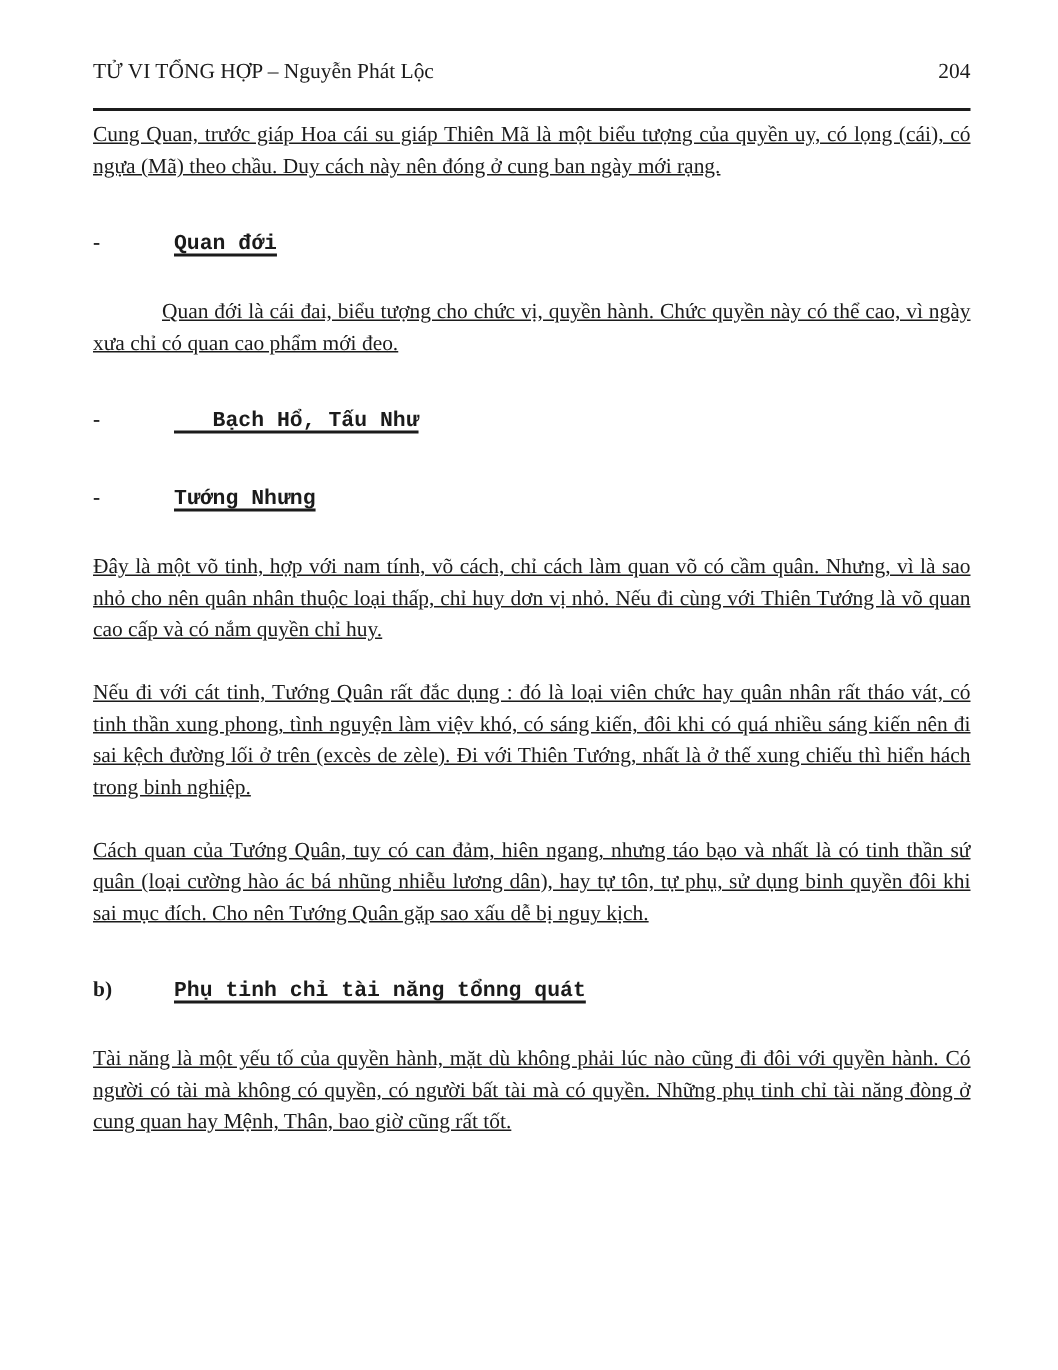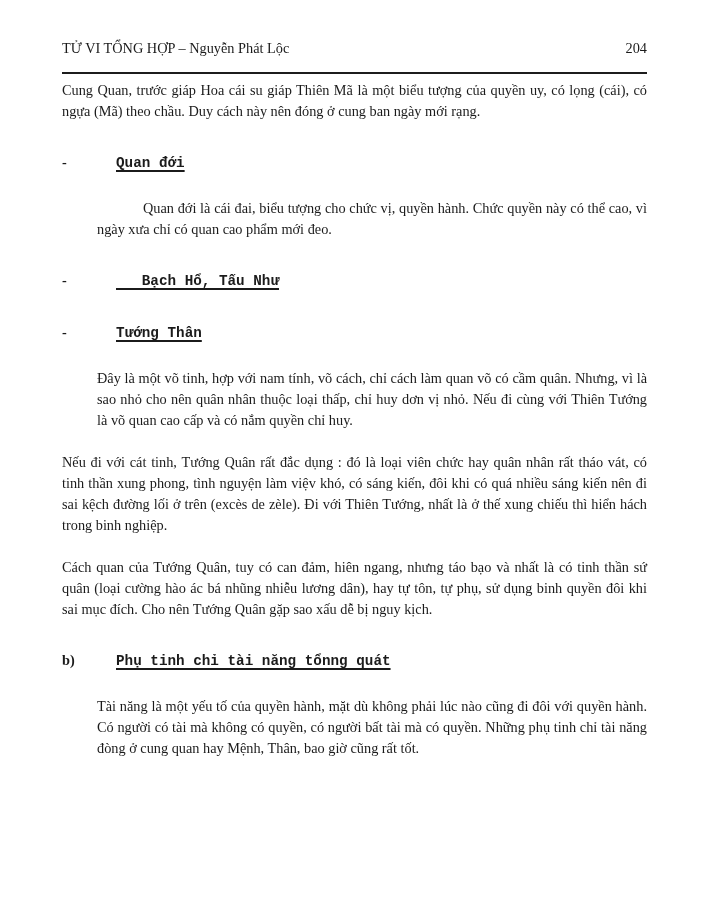--- a/index.html
+++ b/index.html
@@ -33,38 +33,38 @@
     margin-top: 13px;
     height: 0;
   }
   .content {
     font-size: 14.3px;
     line-height: 21px;
   }
   p.para {
     text-align: justify;
     margin: 21px 0 0 0;
+    text-decoration: underline;
   }
   .content > p.para:first-child {
     margin-top: 6px;
   }
   p.para.indent {
     text-indent: 46px;
   }
   .heading {
     position: relative;
     margin: 30px 0 0 0;
     padding-left: 54px;
     font-weight: bold;
     font-size: 14.3px;
     line-height: 21px;
   }
   .heading + p.para {
     margin-top: 24px;
-    margin-left: 35px;
   }
   .heading .marker {
     position: absolute;
     left: 0;
     top: 0;
   }
   .heading .heading-text {
     text-decoration: underline;
     text-decoration-thickness: 1.5px;
     text-underline-offset: 3px;
@@ -95,21 +95,21 @@
     <p class="para indent">Quan đới là cái đai, biểu tượng cho chức vị, quyền hành. Chức quyền này có thể cao, vì ngày xưa chỉ có quan cao phẩm mới đeo.</p>
 
     <div class="heading">
       <span class="marker">-</span>
       <span class="heading-text">&nbsp;&nbsp;&nbsp;Bạch Hổ, Tấu Như</span>
     </div>
 
 
     <div class="heading">
       <span class="marker">-</span>
-      <span class="heading-text">Tướng Thân</span>
+      <span class="heading-text">Tướng Nhưng</span>
     </div>
 
     <p class="para">Đây là một võ tinh, hợp với nam tính, võ cách, chỉ cách làm quan võ có cầm quân. Nhưng, vì là sao nhỏ cho nên quân nhân thuộc loại thấp, chỉ huy dơn vị nhỏ. Nếu đi cùng với Thiên Tướng là võ quan cao cấp và có nắm quyền chỉ huy.</p>
 
     <p class="para">Nếu đi với cát tinh, Tướng Quân rất đắc dụng : đó là loại viên chức hay quân nhân rất tháo vát, có tinh thần xung phong, tình nguyện làm việv khó, có sáng kiến, đôi khi có quá nhiều sáng kiến nên đi sai kệch đường lối ở trên (excès de zèle). Đi với Thiên Tướng, nhất là ở thế xung chiếu thì hiển hách trong binh nghiệp.</p>
 
     <p class="para">Cách quan của Tướng Quân, tuy có can đảm, hiên ngang, nhưng táo bạo và nhất là có tinh thần sứ quân (loại cường hào ác bá nhũng nhiễu lương dân), hay tự tôn, tự phụ, sử dụng binh quyền đôi khi sai mục đích. Cho nên Tướng Quân gặp sao xấu dễ bị nguy kịch.</p>
 
     <div class="heading">
       <span class="marker">b)</span>

